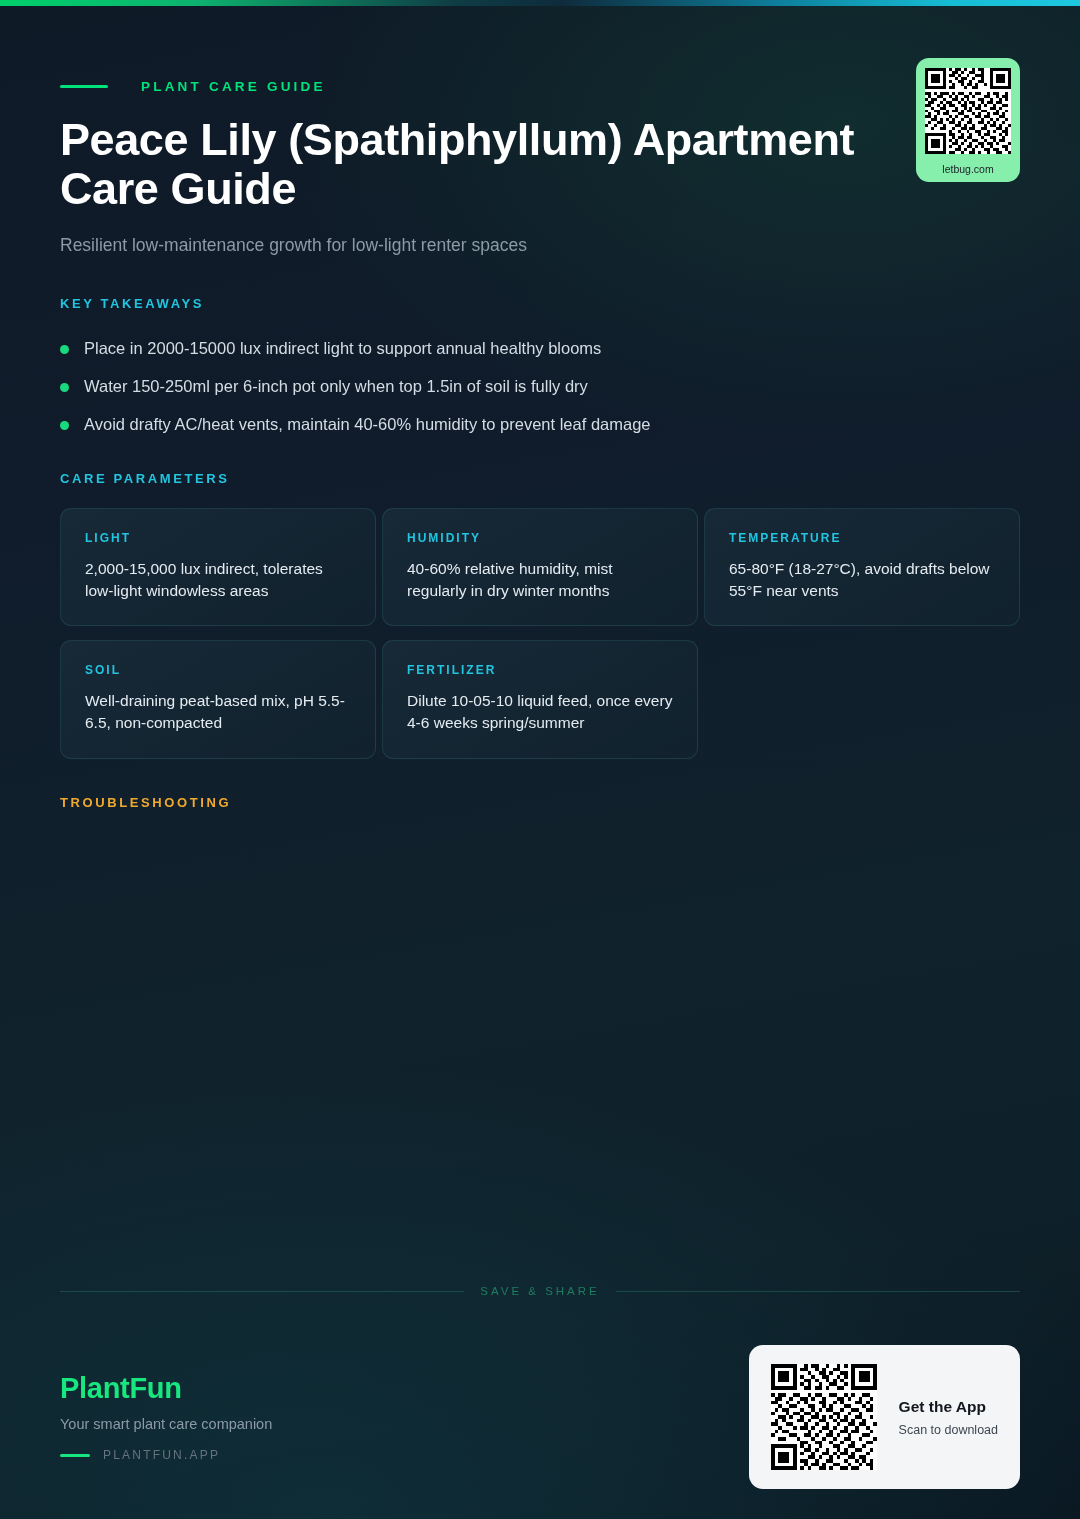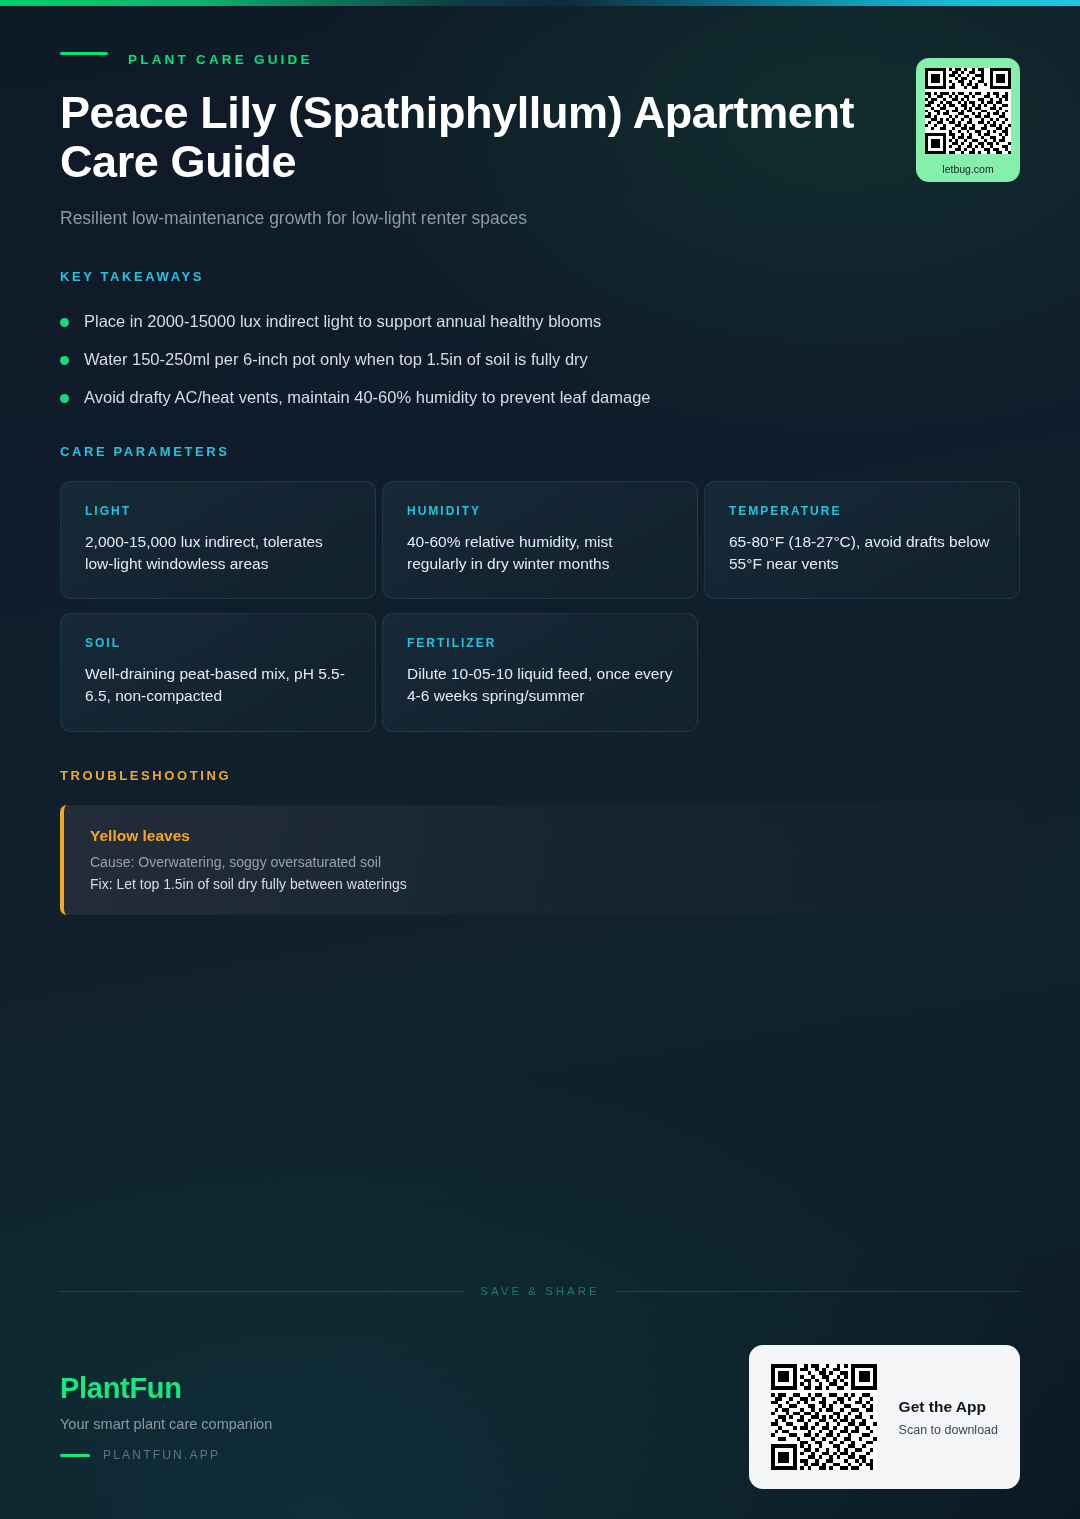--- a/index.html
+++ b/index.html
@@ -19,21 +19,21 @@
       linear-gradient(170deg, #0e1a26 0%, #101c2b 32%, #10222c 62%, #0e2029 82%, #0a1620 100%);
   }
   .topbar {
     position:absolute; top:0; left:0; right:0; height:6px;
     background:linear-gradient(90deg,#00d06a 0%, #0db36f 18%, #0f3d45 42%, #0e2b3c 52%, #0e7f9c 72%, #16bcd4 88%, #1ec8e0 100%);
   }
   .content { position:relative; padding:0 60px; }
 
   
   .header { padding-top:52px; position:relative; }
-  .eyebrow { display:flex; gap:20px; }
+  .eyebrow { display:flex; align-items:center; gap:33px;margin-top:27px; }
   .eyebrow .dash { width:48px; height:3px; background:#00e37a; border-radius:2px; display:block; }
   .eyebrow .lbl {
     color:#00e37a; font-size:13.5px; font-weight:700; letter-spacing:3.2px;
   }
   .title {
     margin-top:22px;
     font-size:45px; line-height:1.08; font-weight:700; color:#fff;
     letter-spacing:-0.4px; max-width:900px;
   }
   .subtitle {
@@ -399,25 +399,20 @@
       <div class="pcard">
         <div class="plabel">FERTILIZER</div>
         <div class="pval">Dilute 10-05-10 liquid feed, once every 4-6 weeks spring/summer</div>
       </div>
     </div>
   </div>
 
   <div style="margin-top:36px;">
     <div class="sec-head amber">TROUBLESHOOTING</div>
     <div class="trouble">
-      <div class="tcard">
-        <div class="tname">Yellow leaves</div>
-        <div class="tcause">Cause: Overwatering, soggy oversaturated soil</div>
-        <div class="tfix">Fix: Let top 1.5in of soil dry fully between waterings</div>
-      </div>
     </div>
   </div>
 </div>
 
 <div class="footer">
   <div class="divider">
     <span class="ln"></span>
     <span class="dl">SAVE &amp; SHARE</span>
     <span class="ln"></span>
   </div>

